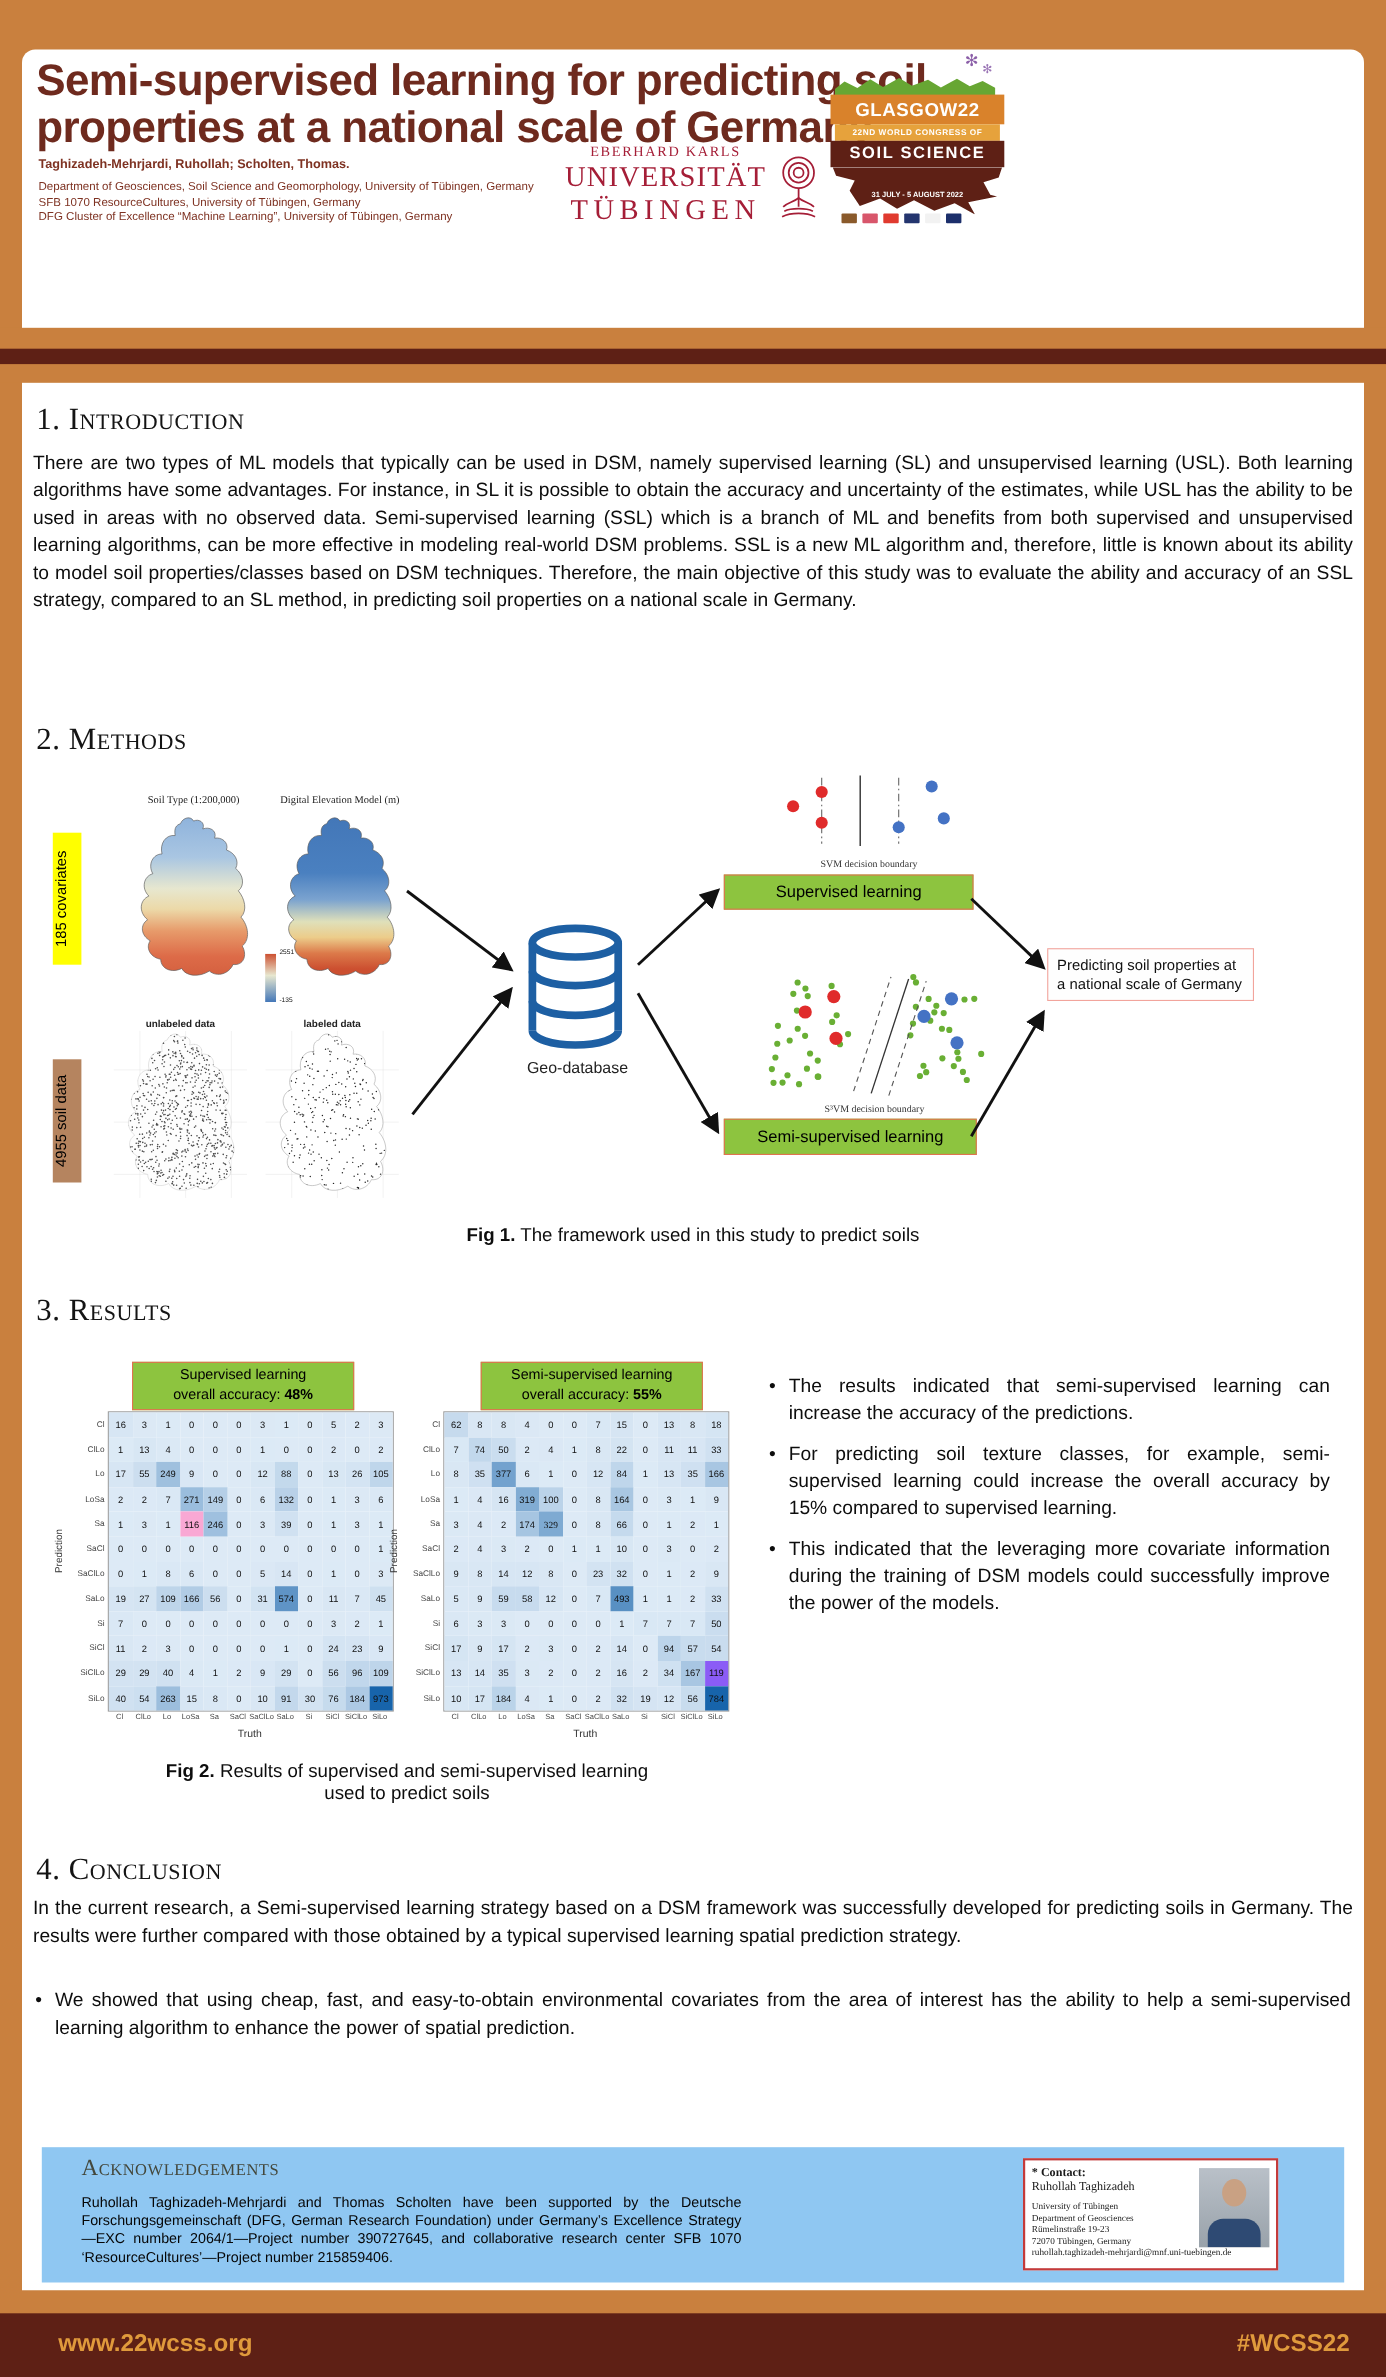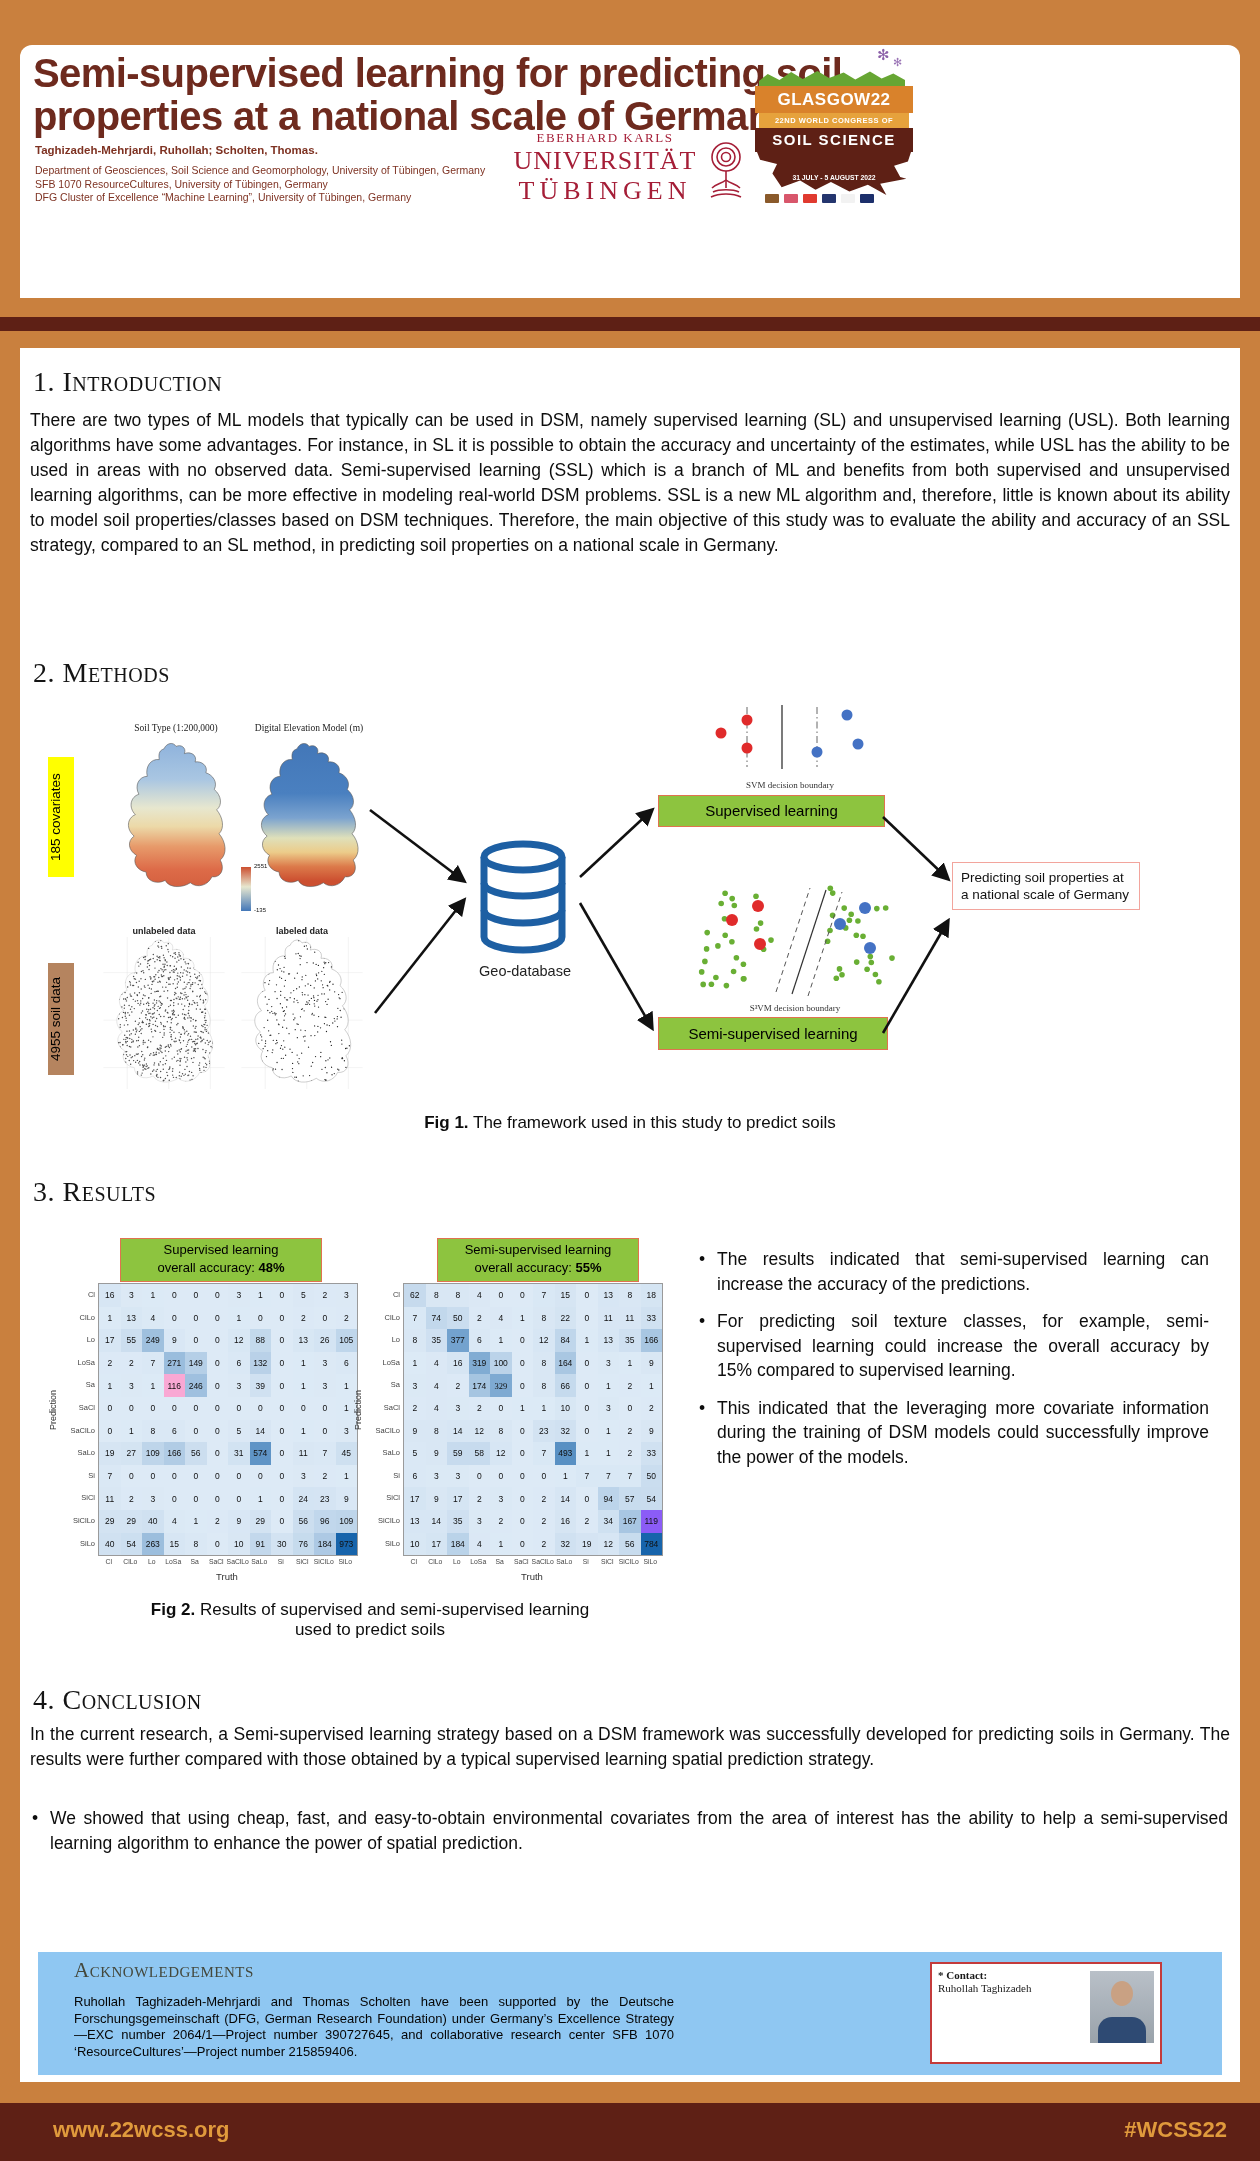--- a/index.html
+++ b/index.html
@@ -2230,20 +2230,27 @@
   <ul class="bullets" id="conc-bullets" style="left:30px;top:1806px;width:1198px">
       <li>We showed that using cheap, fast, and easy-to-obtain environmental covariates from the area of interest has the ability to help a semi-supervised learning algorithm to enhance the power of spatial prediction.</li>
     </ul>
 
   <div class="ack">
     <div class="ack-head">Acknowledgements</div>
     <div class="ack-body">Ruhollah Taghizadeh-Mehrjardi and Thomas Scholten have been supported by the Deutsche Forschungsgemeinschaft (DFG, German Research Foundation) under Germany’s Excellence Strategy—EXC number 2064/1—Project number 390727645, and collaborative research center SFB 1070 ‘ResourceCultures’—Project number 215859406.</div>
     <div class="contact">
       <div class="contact-label">* Contact:</div>
       <div class="contact-name">Ruhollah Taghizadeh</div>
+      <div class="contact-lines" id="contact-lines">
+          <div>University of Tübingen</div>
+          <div>Department of Geosciences</div>
+          <div>Rümelinstraße 19-23</div>
+          <div>72070 Tübingen, Germany</div>
+          <div>ruhollah.taghizadeh-mehrjardi@mnf.uni-tuebingen.de</div>
+        </div>
       <div class="photo">
         <div class="ph-head"></div>
         <div class="ph-body"></div>
       </div>
     </div>
   </div>
 
   <div class="footer"></div>
   <div class="footer-left">www.22wcss.org</div>
   <div class="footer-right">#WCSS22</div>

